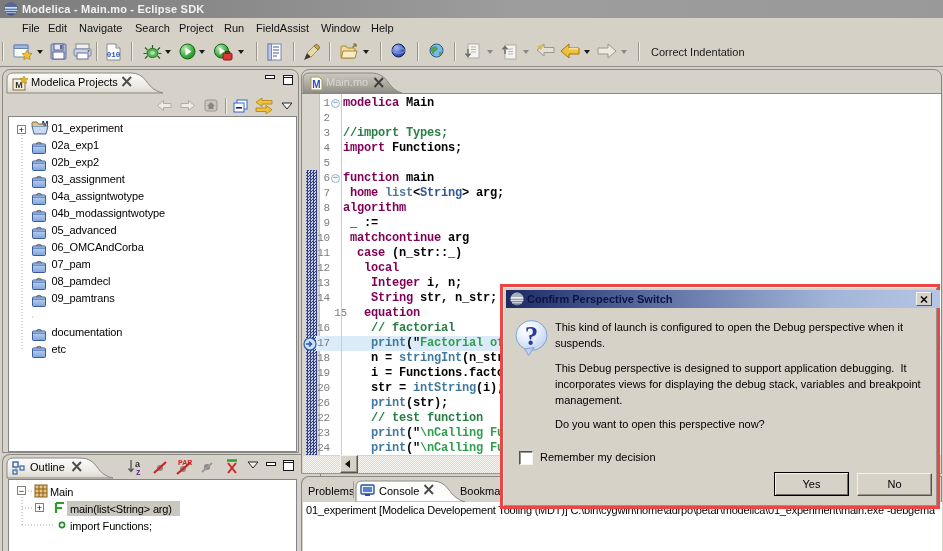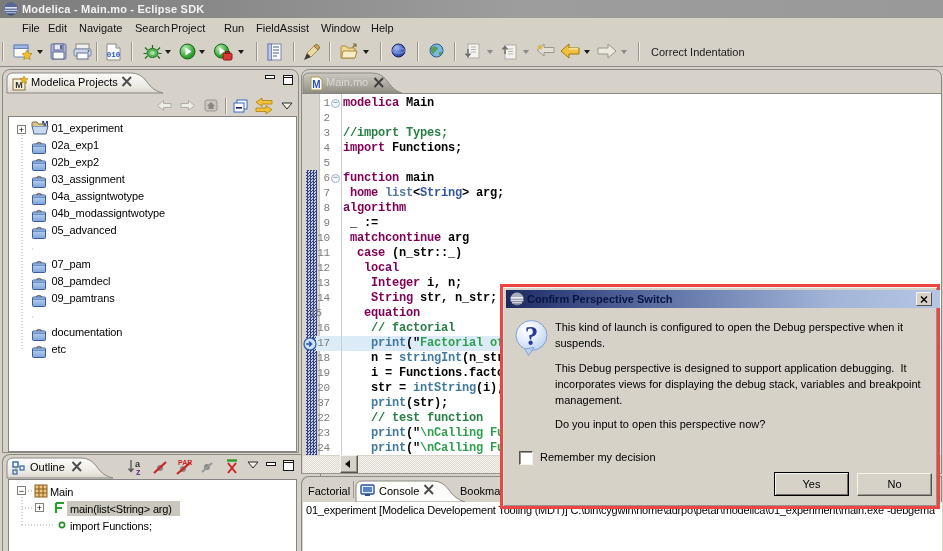--- a/index.html
+++ b/index.html
@@ -89,21 +89,21 @@
     <rect x="2" y="10" width="10" height="1.4" fill="#9fb0d8"></rect>
   </svg>
   <span id="titletext" class="abs">Modelica - Main.mo - Eclipse SDK</span>
 </div>
 
 <div id="menubar" class="abs">
   <span class="menuitem" style="left:7px">File</span>
   <span class="menuitem" style="left:33px">Edit</span>
   <span class="menuitem" style="left:64px">Navigate</span>
   <span class="menuitem" style="left:120px">Search</span>
-  <span class="menuitem" style="left:156px">Project</span>
+  <span class="menuitem" style="left:164px">Project</span>
   <span class="menuitem" style="left:209px">Run</span>
   <span class="menuitem" style="left:241px">FieldAssist</span>
   <span class="menuitem" style="left:306px">Window</span>
   <span class="menuitem" style="left:356px">Help</span>
 </div>
 
 <div id="toolbar" class="abs">
   <div class="tsep" style="left:2px"></div>
   <svg class="tbtn" style="left:13px" width="20" height="18" viewBox="0 0 20 18">
     <rect x="1" y="2" width="14" height="12" rx="1" fill="#fdfdf6" stroke="#6a86b8"></rect>
@@ -315,20 +315,26 @@
           <svg class="fld" width="16" height="14" viewBox="0 0 16 14">
             <use href="#folder"></use>
           </svg>
           <span>04b_modassigntwotype</span>
         </div>
       <div class="trow" style="top:106px">
           <svg class="fld" width="16" height="14" viewBox="0 0 16 14">
             <use href="#folder"></use>
           </svg>
           <span>05_advanced</span>
+        </div>
+      <div class="trow" style="top:123px">
+          <svg class="fld" width="16" height="14" viewBox="0 0 16 14">
+            <use href="#folder"></use>
+          </svg>
+          <span>06_OMCAndCorba</span>
         </div>
       <div class="trow" style="top:140px">
           <svg class="fld" width="16" height="14" viewBox="0 0 16 14">
             <use href="#folder"></use>
           </svg>
           <span>07_pam</span>
         </div>
       <div class="trow" style="top:157px">
           <svg class="fld" width="16" height="14" viewBox="0 0 16 14">
             <use href="#folder"></use>
@@ -461,27 +467,27 @@
       <div class="ln" style="left:10px;top:62px">5</div>
       <div class="ln" style="left:10px;top:77px">6</div>
       <div class="ln" style="left:10px;top:92px">7</div>
       <div class="ln" style="left:10px;top:107px">8</div>
       <div class="ln" style="left:10px;top:122px">9</div>
       <div class="ln" style="left:10px;top:137px">10</div>
       <div class="ln" style="left:10px;top:152px">11</div>
       <div class="ln" style="left:10px;top:167px">12</div>
       <div class="ln" style="left:10px;top:182px">13</div>
       <div class="ln" style="left:10px;top:197px">14</div>
-      <div class="ln" style="left:2px;top:212px">15</div>
+      <div class="ln" style="left:27px;top:212px">15</div>
       <div class="ln" style="left:10px;top:227px">16</div>
       <div class="ln" style="left:10px;top:242px">17</div>
       <div class="ln" style="left:10px;top:257px">18</div>
       <div class="ln" style="left:10px;top:272px">19</div>
       <div class="ln" style="left:10px;top:287px">20</div>
-      <div class="ln" style="left:10px;top:302px">37</div>
+      <div class="ln" style="left:10px;top:302px">26</div>
       <div class="ln" style="left:10px;top:317px">22</div>
       <div class="ln" style="left:10px;top:332px">23</div>
       <div class="ln" style="left:10px;top:347px">24</div>
     </div>
     <div class="abs" style="left:39px;top:0;width:1px;height:361px;background:#cccccc"></div>
     <div class="fold" style="left:29px;top:5px">−</div>
     <div class="fold" style="left:29px;top:80px">−</div>
 
     <svg class="abs" style="left:1px;top:243px" width="14" height="14" viewBox="0 0 14 14">
       <circle cx="7" cy="7" r="6" fill="#cfe2f4" stroke="#2a5aaa" stroke-width="1.2"></circle>
@@ -517,21 +523,21 @@
     <div class="abs" style="left:1px;top:1px;width:637px;height:17px;
       background-image:conic-gradient(#f6f4ee 90deg,#dcd9d0 90deg 180deg,#f6f4ee 180deg 270deg,#dcd9d0 270deg);
       background-size:2px 2px;"></div>
     <div class="abs" style="left:38px;top:0;width:18px;height:18px;background:#d6d2c8;border:1px solid;border-color:#f4f2ed #55534e #55534e #f4f2ed;box-shadow:inset -1px -1px 0 #97948d;">
       <div style="width:0;height:0;border-top:4px solid transparent;border-bottom:4px solid transparent;border-right:5px solid #111;margin:4px 0 0 4px"></div>
     </div>
   </div>
 </div>
 
 <div id="coview" class="view" style="left:301px; top:476px; width:641px; height:75px; border-radius:8px 0 0 0; border-bottom:none;">
-  <span class="vtabtext" style="left:6px;top:8px">Factorial</span>
+  <span class="vtabtext" style="left:6px;top:8px">Problems</span>
   <div class="abs" style="left:51px;top:4px;width:1px;height:17px;background:#a09d95"></div>
   <svg class="abs" style="left:53px;top:0" width="110" height="26" viewBox="0 0 110 26">
     <path d="M1 25 L1 10 Q1 4 7 4 L78 4 Q88 4 94 13 Q100 22 110 25 Z" fill="#fcfcfb" stroke="#8b8984" stroke-width="1"></path>
   </svg>
   <svg class="abs" style="left:58px;top:7px" width="15" height="13" viewBox="0 0 15 13">
     <rect x="1" y="1" width="13" height="9" rx="1" fill="#e8f0fa" stroke="#2a52a0" stroke-width="1.4"></rect>
     <rect x="3" y="3" width="9" height="5" fill="#5a82c8"></rect>
     <rect x="5" y="10" width="5" height="2" fill="#2a52a0"></rect>
   </svg>
   <span class="vtabtext" style="left:77px;top:8px">Console</span>
@@ -567,18 +573,18 @@
         <stop offset="0.8" stop-color="#c2d6f2"></stop>
         <stop offset="1" stop-color="#93b4e4"></stop>
       </radialGradient>
     </defs>
     <ellipse cx="16.5" cy="15.5" rx="15.5" ry="15" fill="url(#qg)" stroke="#7fa2d4" stroke-width="1"></ellipse>
     <path d="M10 29 L19 27.5 L13.5 35.5 Z" fill="#bdd2f0" stroke="#7fa2d4" stroke-width="1"></path>
     <text x="16.5" y="24.5" text-anchor="middle" font-family="Liberation Serif" font-size="27" font-weight="bold" fill="#2b3a9a">?</text>
   </svg>
   <div class="dlgtext" style="left:52px; top:32px;">This kind of launch is configured to open the Debug perspective when it<br>suspends.</div>
   <div class="dlgtext" style="left:52px; top:73px;">This Debug perspective is designed to support application debugging.&nbsp; It<br>incorporates views for displaying the debug stack, variables and breakpoint<br>management.</div>
-  <div class="dlgtext" style="left:52px; top:129px;">Do you input to open this perspective now?</div>
+  <div class="dlgtext" style="left:52px; top:129px;">Do you want to open this perspective now?</div>
   <div class="abs" style="left:16px; top:164px; width:14px; height:14px; background:#fff; border:1px solid; border-color:#55534e #f4f2ed #f4f2ed #55534e; box-shadow:inset 1px 1px 0 #97948d;"></div>
   <div class="dlgtext" style="left:37px; top:162px;">Remember my decision</div>
   <div class="btn" style="left:271px; top:185px; height:24px; line-height:22px; border:1.5px solid #000; box-shadow:inset 1px 1px 0 #f4f2ed, inset -1px -1px 0 #6e6b64;">Yes</div>
   <div class="btn" style="left:354px; top:186px;">No</div>
 </div>
 
 </body></html>

